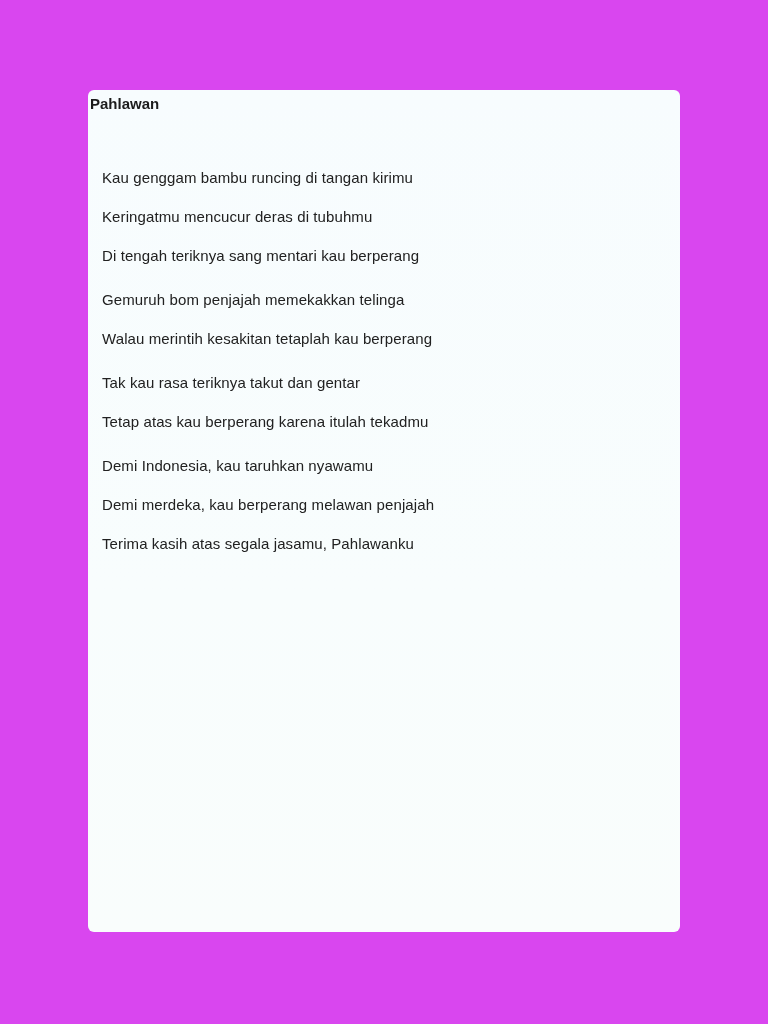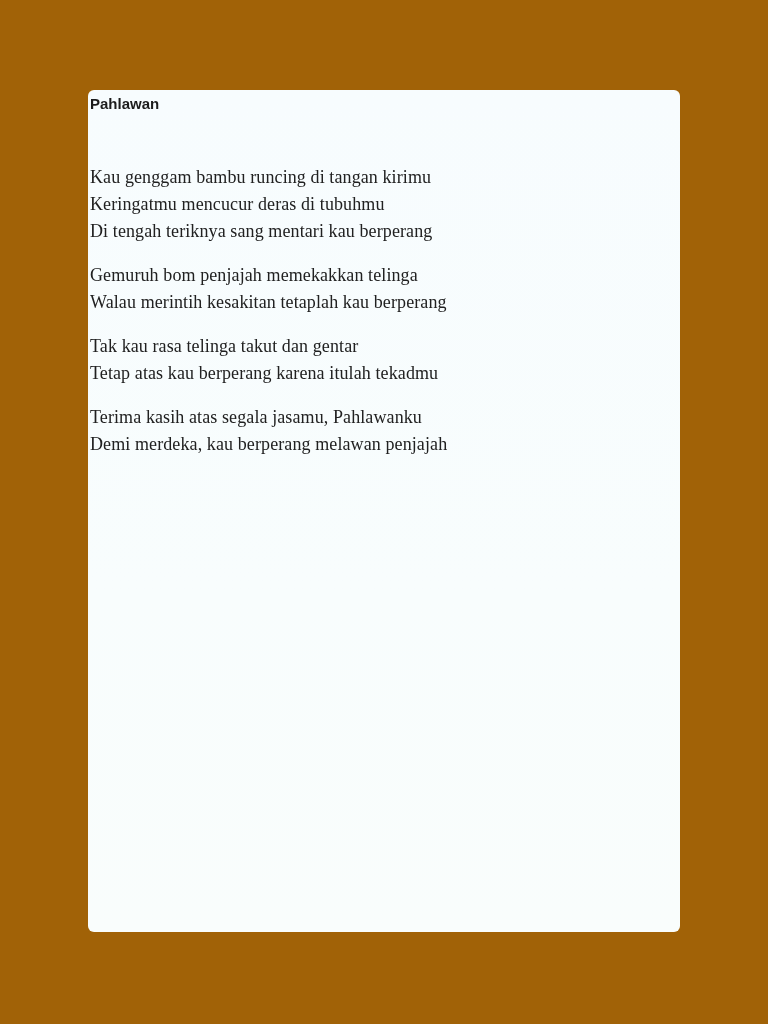--- a/index.html
+++ b/index.html
@@ -10,21 +10,21 @@
     width: 768px;
     height: 1024px;
     background: #ffffff;
     overflow: hidden;
     position: relative;
     font-family: "Liberation Sans", sans-serif;
   }
   .canvas {
     position: absolute;
     inset: 0;
-    background: #a16207;
+    background: #d946ef;
   }
   .sheet {
     position: absolute;
     left: 88px;
     top: 90px;
     width: 592px;
     height: 842px;
     background: linear-gradient(180deg, #f7fcfe 0%, #f8fdfd 60%, #f9fdfc 100%);
     border-radius: 6px;
   }
@@ -42,27 +42,26 @@
     margin: 0 0 47px 0;
     color: #1c1c1c;
   }
   .stanza {
     margin: 0 0 17px 0;
   }
   .stanza:last-child {
     margin-bottom: 0;
   }
   .poem-line {
-    margin: 0;
-    font-size: 18px;
+    margin: 12px;
+    font-size: 15px;
     line-height: 27px;
     font-weight: normal;
     letter-spacing: 0.1px;
     white-space: nowrap;
-    font-family: Liberation Serif, serif;
   }
 </style>
 </head>
 <body>
 
 <div class="canvas">
   <div class="sheet"></div>
 
   <div class="poem">
     <h1 class="poem-title">Pahlawan</h1>
@@ -73,22 +72,23 @@
       <p class="poem-line">Di tengah teriknya sang mentari kau berperang</p>
     </div>
 
 
     <div class="stanza">
       <p class="poem-line">Gemuruh bom penjajah memekakkan telinga</p>
       <p class="poem-line">Walau merintih kesakitan tetaplah kau berperang</p>
     </div>
 
     <div class="stanza">
-      <p class="poem-line">Tak kau rasa telinga takut dan gentar</p>
+      <p class="poem-line">Tak kau rasa teriknya takut dan gentar</p>
       <p class="poem-line">Tetap atas kau berperang karena itulah tekadmu</p>
     </div>
 
     <div class="stanza">
+      <p class="poem-line">Demi Indonesia, kau taruhkan nyawamu</p>
+      <p class="poem-line">Demi merdeka, kau berperang melawan penjajah</p>
       <p class="poem-line">Terima kasih atas segala jasamu, Pahlawanku</p>
-      <p class="poem-line">Demi merdeka, kau berperang melawan penjajah</p>
     </div>
   </div>
 </div>
 
 </body></html>

